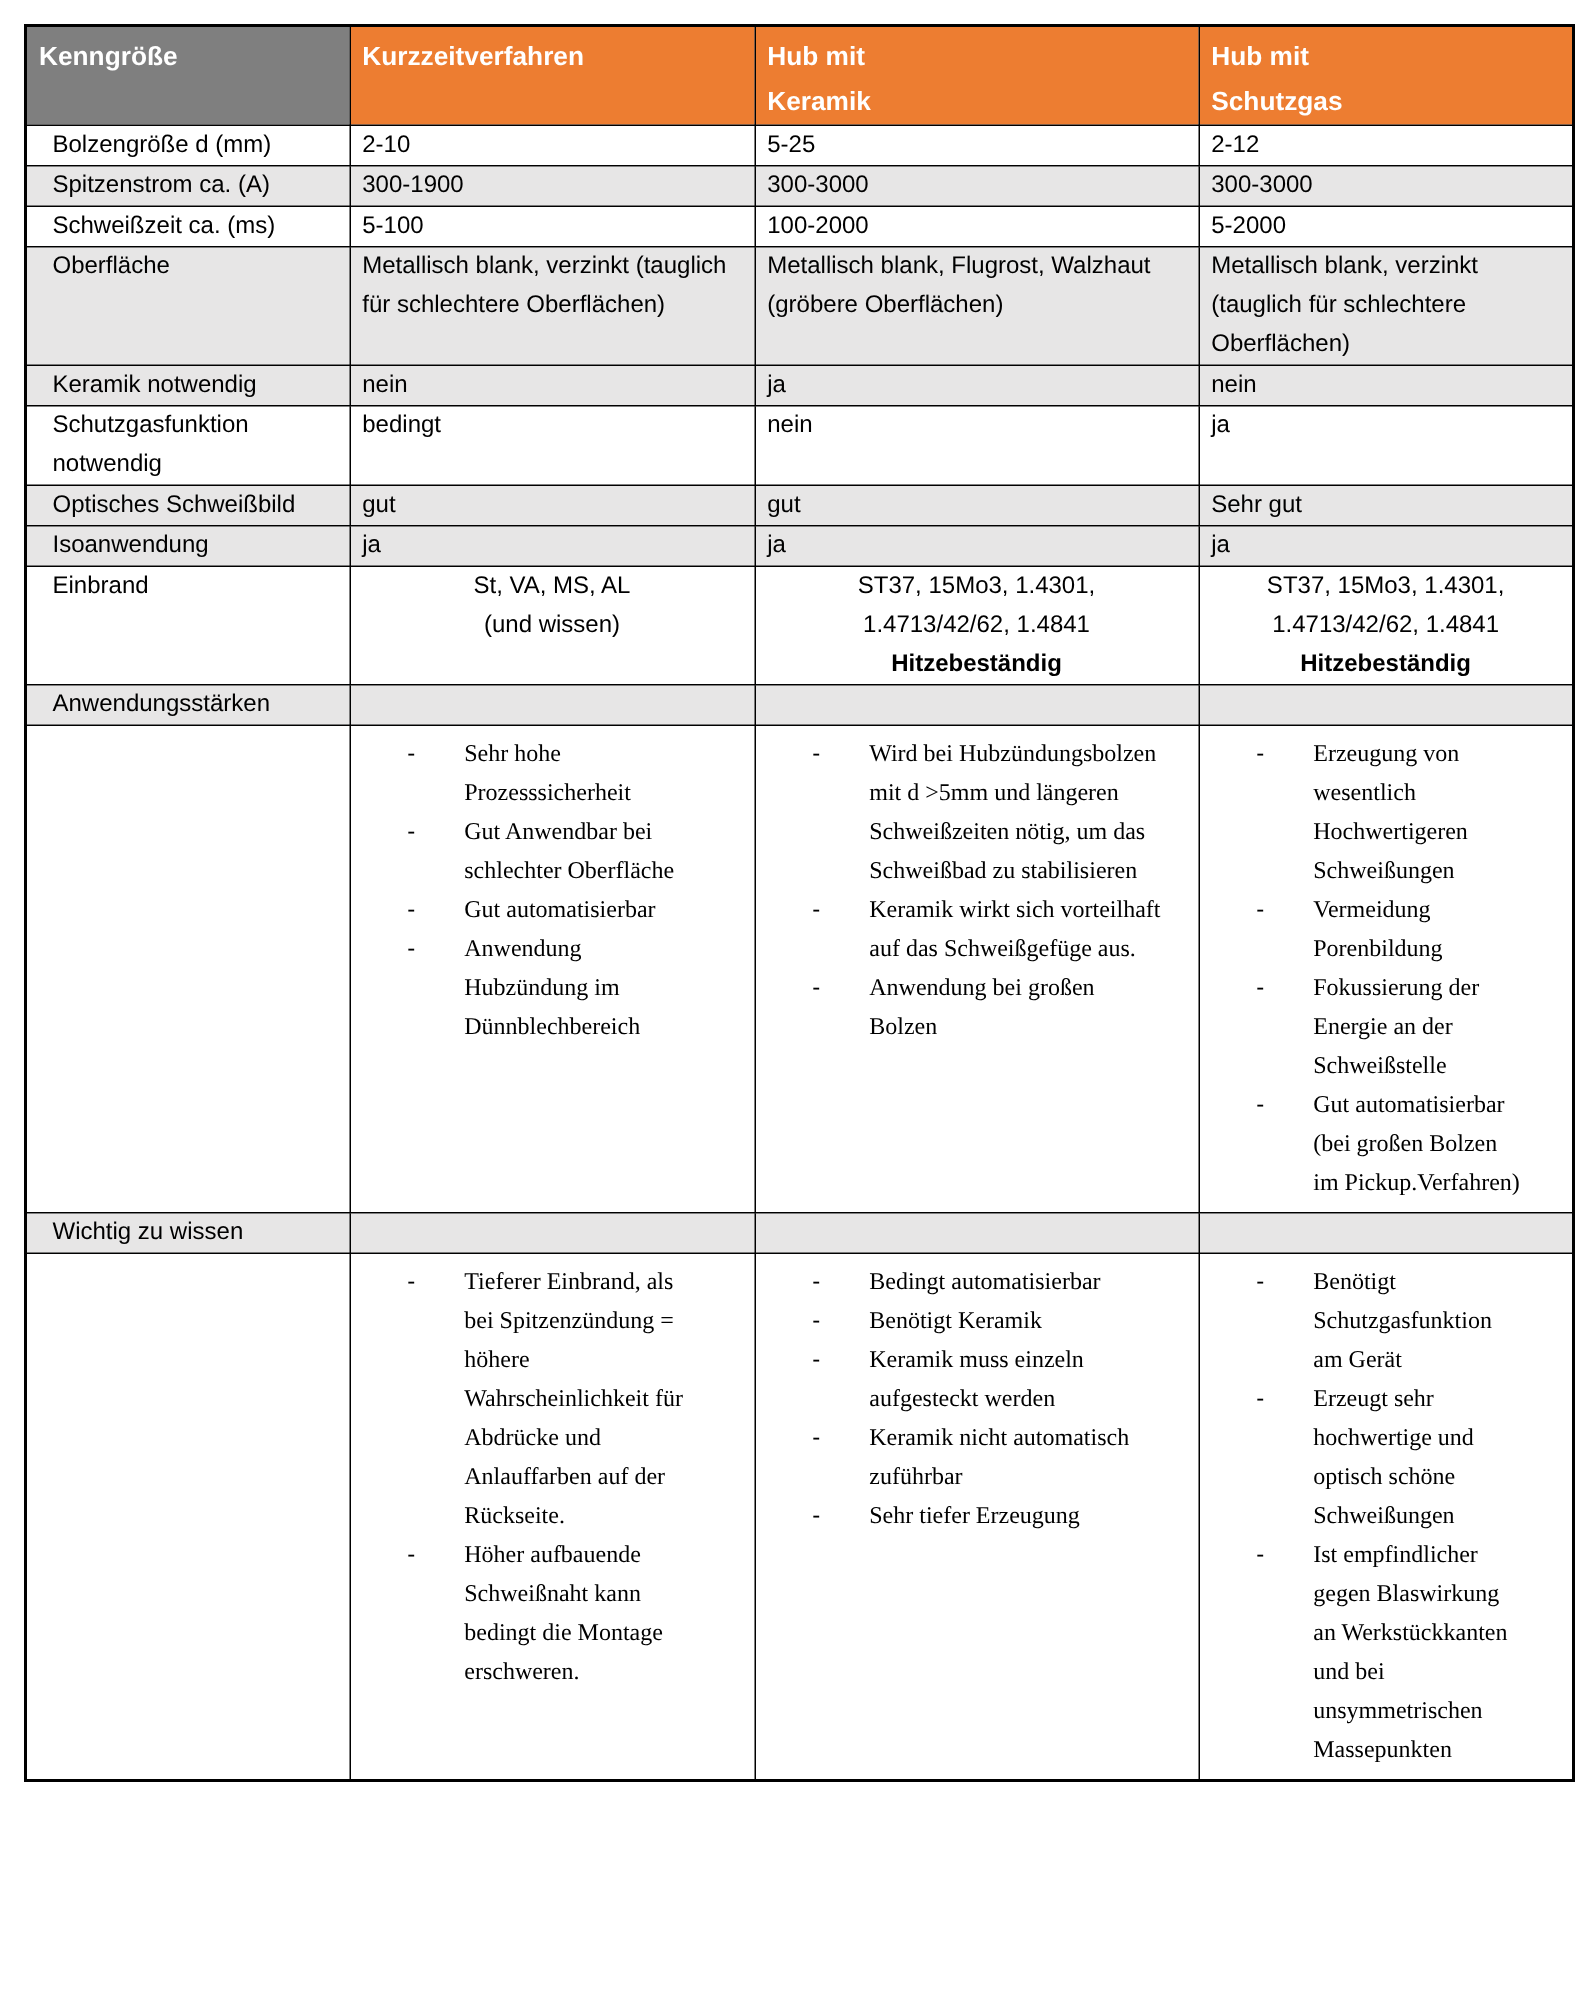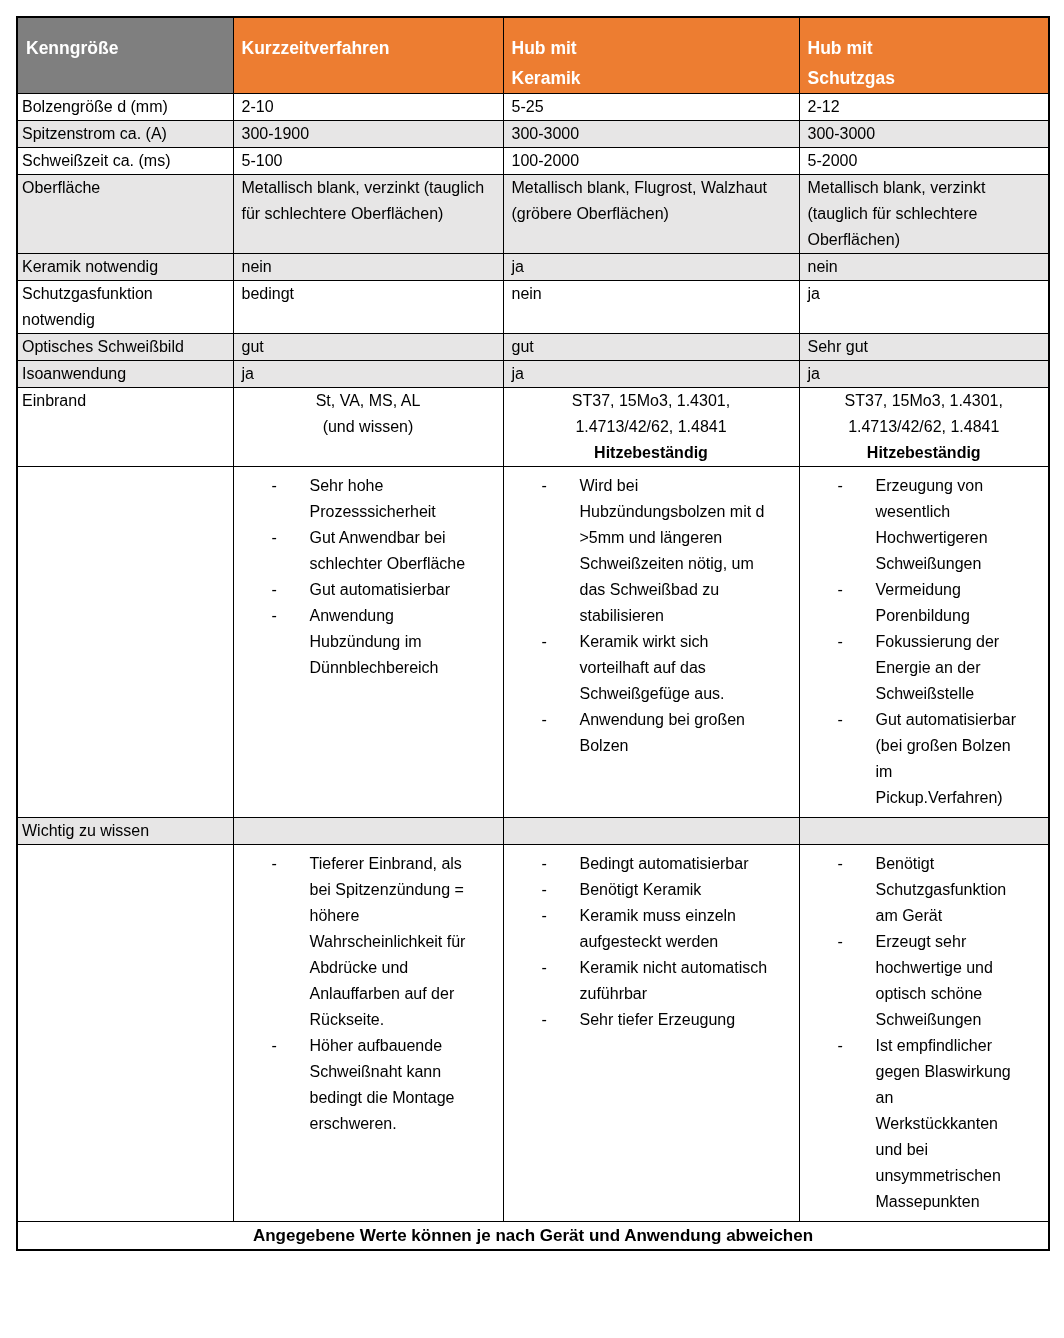--- a/index.html
+++ b/index.html
@@ -39,49 +39,49 @@
     line-height: 26px;
     text-align: left;
     overflow: hidden;
   }
   thead th {
     font-size: 17.5px;
     font-weight: bold;
     color: #ffffff;
     white-space: pre-line;
     height: 66px;
-    padding-top: 15px;
+    padding-top: 4px;
     line-height: 30px;
   }
   thead th.h-label { background: var(--c-gray); }
   thead th.h-col  { background: var(--c-orange); }
 
   tr.shaded td { background: var(--c-shade); margin-left: 10px; }
 
-  td.label-cell { padding-left: 4px; }
+  td.label-cell { padding-left: 17px; }
 
   tr.simple td { height: 26px; }
 
   tr.material td.value-cell {
     text-align: center;
     white-space: pre-line;
     height: 78px;
   }
   .bold-line { font-weight: bold; }
 
   tr.section td { height: 26px; }
 
   td.bullets-cell { padding: 6px 8px 6px 0; }
   .bullet { display: flex; }
   .bullet .dash {
     flex: 0 0 38px;
     padding-left: 38px;
     box-sizing: content-box;
   }
-  .bullet .btext { flex: 0 1 auto; }
+  .bullet .btext { flex: 0 1 auto; font-family: Liberation Serif, serif; }
   td.bc-1 .btext { max-width: 158px; }
   td.bc-2 .btext { max-width: 195px; }
   td.bc-3 .btext { max-width: 142px; }
 
   tr.footer td {
     text-align: center;
     font-weight: bold;
     font-size: 17px;
     height: 28px;
     line-height: 27px;
@@ -159,20 +159,26 @@
         </tr>
         <tr class="material">
           <td class="label-cell">Einbrand</td>
           <td class="value-cell">St, VA, MS, AL
 (und wissen)</td>
           <td class="value-cell">ST37, 15Mo3, 1.4301,
 1.4713/42/62, 1.4841<div class="bold-line">Hitzebeständig</div></td>
           <td class="value-cell">ST37, 15Mo3, 1.4301,
 1.4713/42/62, 1.4841<div class="bold-line">Hitzebeständig</div></td>
         </tr>
+        <tr class="section shaded">
+          <td class="label-cell">Anwendungsstärken</td>
+          <td></td>
+          <td></td>
+          <td></td>
+        </tr>
         <tr class="bullets">
           <td class="label-cell"></td>
           <td class="bullets-cell bc-1">
             <div class="bullet">
               <span class="dash">-</span>
               <span class="btext">Sehr hohe Prozesssicherheit</span>
             </div>
             <div class="bullet">
               <span class="dash">-</span>
               <span class="btext">Gut Anwendbar bei schlechter Oberfläche</span>
@@ -267,18 +273,15 @@
             <div class="bullet">
               <span class="dash">-</span>
               <span class="btext">Erzeugt sehr hochwertige und optisch schöne Schweißungen</span>
             </div>
             <div class="bullet">
               <span class="dash">-</span>
               <span class="btext">Ist empfindlicher gegen Blaswirkung an Werkstückkanten und bei unsymmetrischen Massepunkten</span>
             </div>
           </td>
         </tr>
-        <tr class="footer">
-          <td colspan="4">Angegebene Werte können je nach Gerät und Anwendung abweichen</td>
-        </tr>
       </tbody>
   </table>
 </div>
 
 </body></html>

